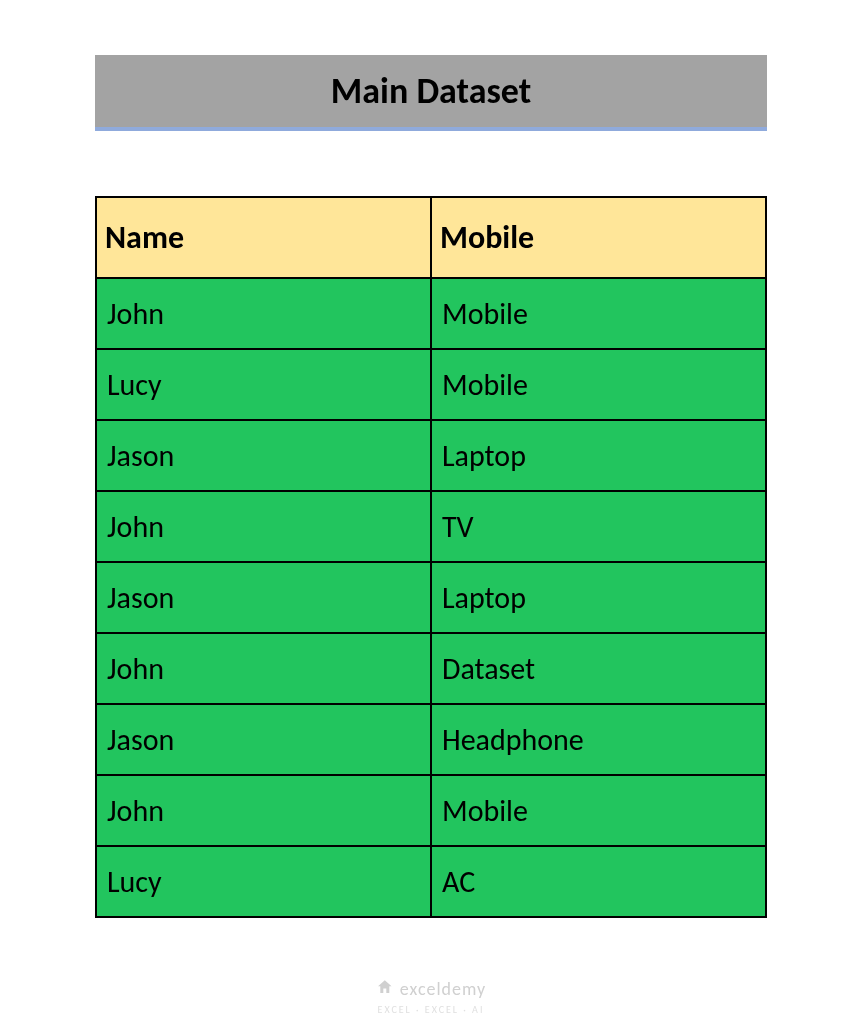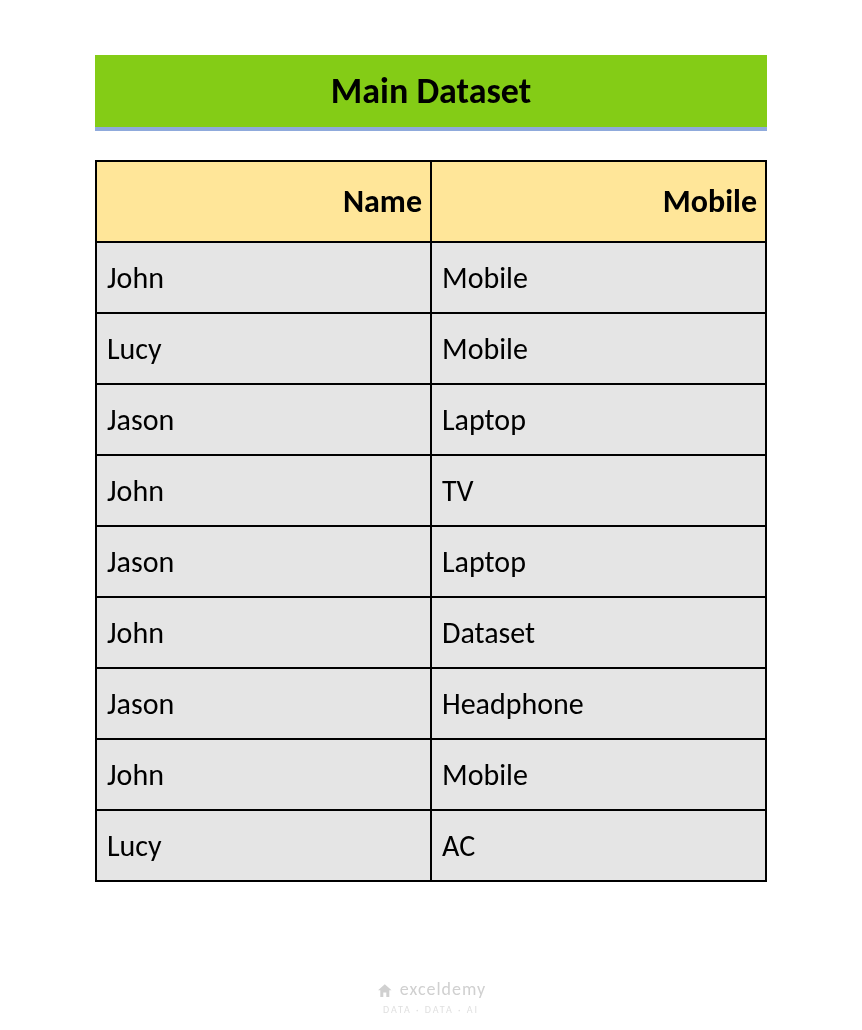--- a/index.html
+++ b/index.html
@@ -9,64 +9,64 @@
     }
     body {
       background: #ffffff;
       font-family: Calibri, Arial, sans-serif;
       width: 862px;
       height: 1030px;
       padding: 55px 95px 0 95px;
       position: relative;
     }
     .title-banner {
-      background: #84cc16;
+      background: #a3a3a3;
       border-bottom: 4px solid #8faadc;
       text-align: center;
       padding: 14px 0;
       font-size: 36px;
       font-weight: bold;
       color: #000;
-      margin-bottom: 29px;
+      margin-bottom: 65px;
     }
     .data-table {
       border-collapse: collapse;
       width: 100%;
     }
     .data-table th {
       background: #ffe699;
       font-weight: bold;
       font-size: 32px;
-      text-align: right;
+      text-align: left;
       padding: 20px 8px;
       border: 2px solid #000;
     }
     .data-table td {
       border: 2px solid #000;
       font-size: 30px;
       padding: 16px 10px;
       text-align: left;
-      background: #e5e5e5;
+      background: #22c55e;
     }
     .col-name {
       width: 50%;
     }
     .col-product {
       width: 50%;
     }
     .watermark {
       position: absolute;
       bottom: 30px;
       left: 50%;
       transform: translateX(-50%);
       color: #d0d0d0;
       font-size: 18px;
       letter-spacing: 1px;
       display: flex;
-      align-items: flex-end;
+      align-items: flex-start;
       gap: 6px;
       margin-top: 31px;
     }
     .watermark-icon {
       width: 18px;
       height: 18px;
       fill: #d0d0d0;
     }
     .watermark-sub {
       position: absolute;
@@ -129,13 +129,13 @@
     </tr>
   </tbody>
 </table>
 
 <div class="watermark">
   <svg class="watermark-icon" viewBox="0 0 24 24">
     <path d="M12 3l9 8h-3v9h-4v-6H10v6H6v-9H3z"></path>
   </svg>
   <span>exceldemy</span>
 </div>
-<div class="watermark-sub">DATA · DATA · AI</div>
+<div class="watermark-sub">EXCEL · EXCEL · AI</div>
 
 </body></html>

